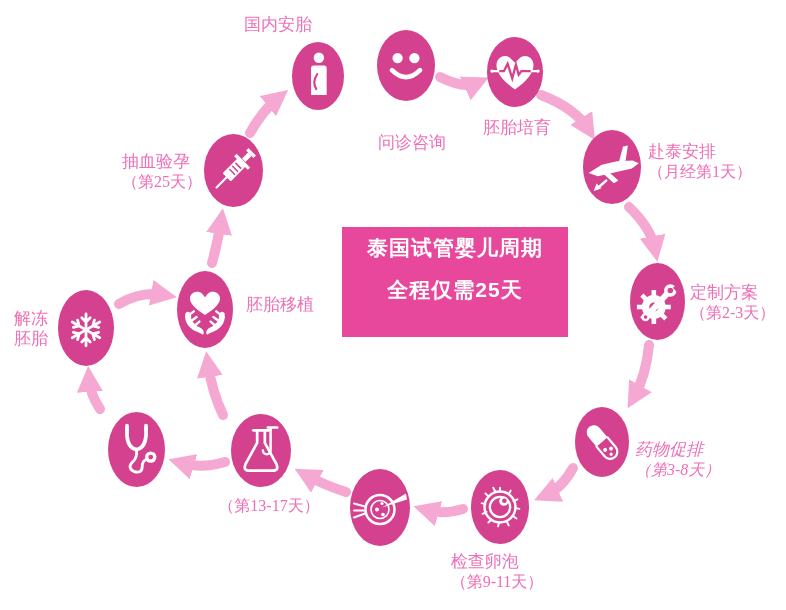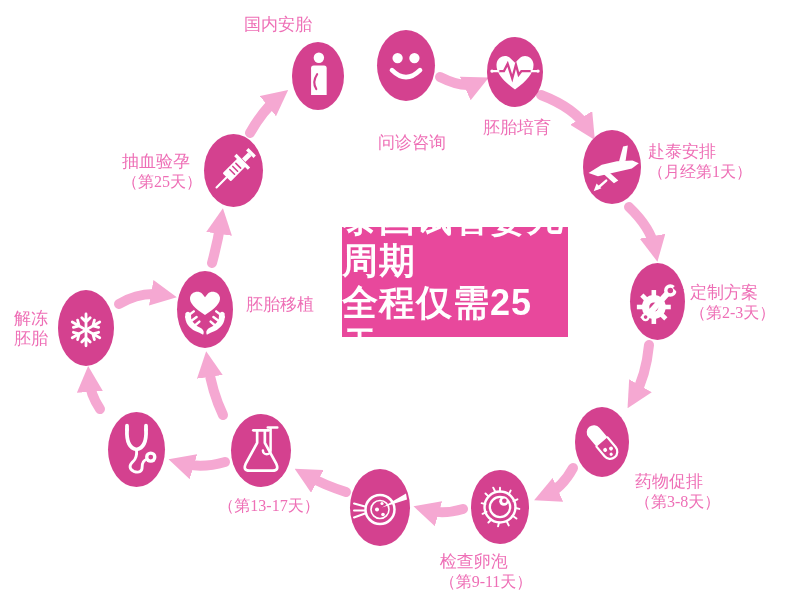--- a/index.html
+++ b/index.html
@@ -6,44 +6,44 @@
   .canvas{position:relative;width:786px;height:610px;background:#fff;overflow:hidden;
           font-family:"Liberation Serif","DejaVu Serif",serif;}
   svg.arrows{position:absolute;left:0;top:0;pointer-events:none;}
   .node{position:absolute;background:#d4418f;border-radius:50%;
         display:flex;align-items:center;justify-content:center;}
   .node svg{width:100%;height:100%;display:block;}
   .label{position:absolute;color:#ee6fb6;font-size:17px;line-height:20px;white-space:nowrap;}
   .label .l2{font-size:16px;}
   .center-x{transform:translateX(-50%);text-align:left;}
   .banner{position:absolute;left:342px;top:227px;width:226px;height:110px;background:#e8489c;
-          display:flex;flex-direction:column;align-items:center;justify-content:center;
+          display:flex;flex-direction:column;align-items:center;justify-content:flex-start;
           font-family:"Liberation Sans","DejaVu Sans",sans-serif;font-weight:bold;
-          color:#fff;font-size:36px;line-height:42px;letter-spacing:1px;}
+          color:#fff;font-size:21px;line-height:42px;letter-spacing:1px;}
   
   .n-consult{left:377px;top:30px;width:58px;height:71px;}
   .n-check{left:487px;top:37px;width:56px;height:70px;}
   .n-fly{left:583px;top:130px;width:58px;height:74px;}
   .n-plan{left:630px;top:263px;width:55px;height:77px;}
   .n-med{left:575px;top:407px;width:54px;height:70px;}
   .n-ovum{left:471px;top:470px;width:58px;height:74px;}
   .n-retr{left:350px;top:469px;width:60px;height:77px;}
   .n-cult{left:231px;top:414px;width:60px;height:73px;}
   .n-bus{left:108px;top:412px;width:57px;height:75px;}
   .n-thaw{left:58px;top:290px;width:56px;height:76px;}
   .n-trans{left:177px;top:271px;width:56px;height:77px;}
   .n-blood{left:204px;top:134px;width:59px;height:73px;}
   .n-preg{left:292px;top:42px;width:52px;height:68px;}
   
   .t-consult{left:412px;top:107px;margin-top:26px;}
   .t-check{left:517px;top:118px;}
   .t-fly{left:648px;top:142px;}
   .t-plan{left:690px;top:283px;}
-  .t-med{left:635px;top:472px;}
-  .t-ovum{left:486px;top:552px;}
+  .t-med{left:635px;top:440px;font-style:italic;}
+  .t-ovum{left:497px;top:552px;}
   .t-retr{left:386px;top:551px;}
   .t-cult{left:269px;top:496px;}
   .t-bus{left:135px;top:493px;}
   .t-thaw{left:14px;top:309px;width:36px;white-space:normal;word-break:break-all;}
   .t-trans{left:246px;top:295px;}
   .t-blood{left:162px;top:152px;}
   .t-preg{left:278px;top:15px;}
   .wht{fill:#fff;}
   .pnk{fill:#d4418f;}
   .ws{stroke:#fff;fill:none;stroke-linecap:round;stroke-linejoin:round;}

